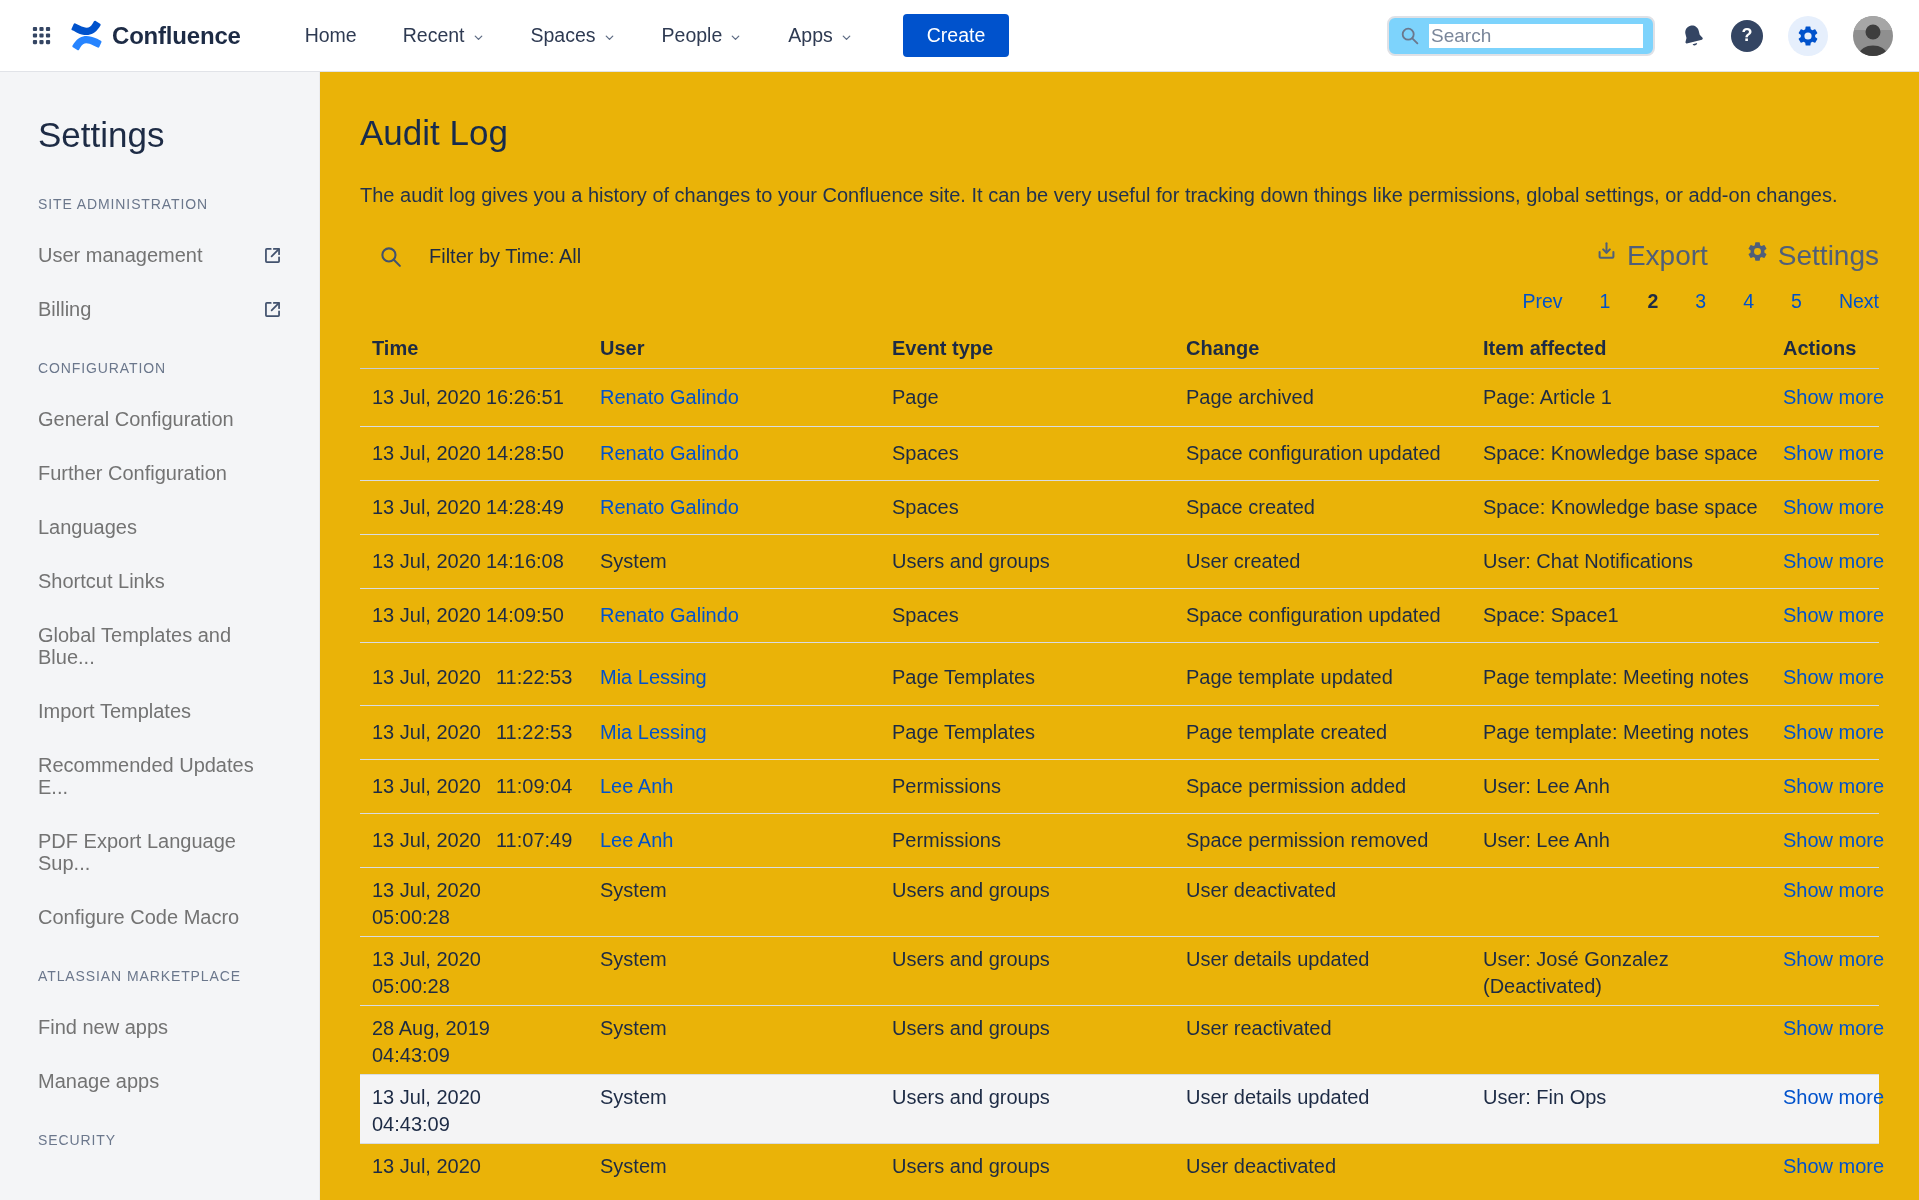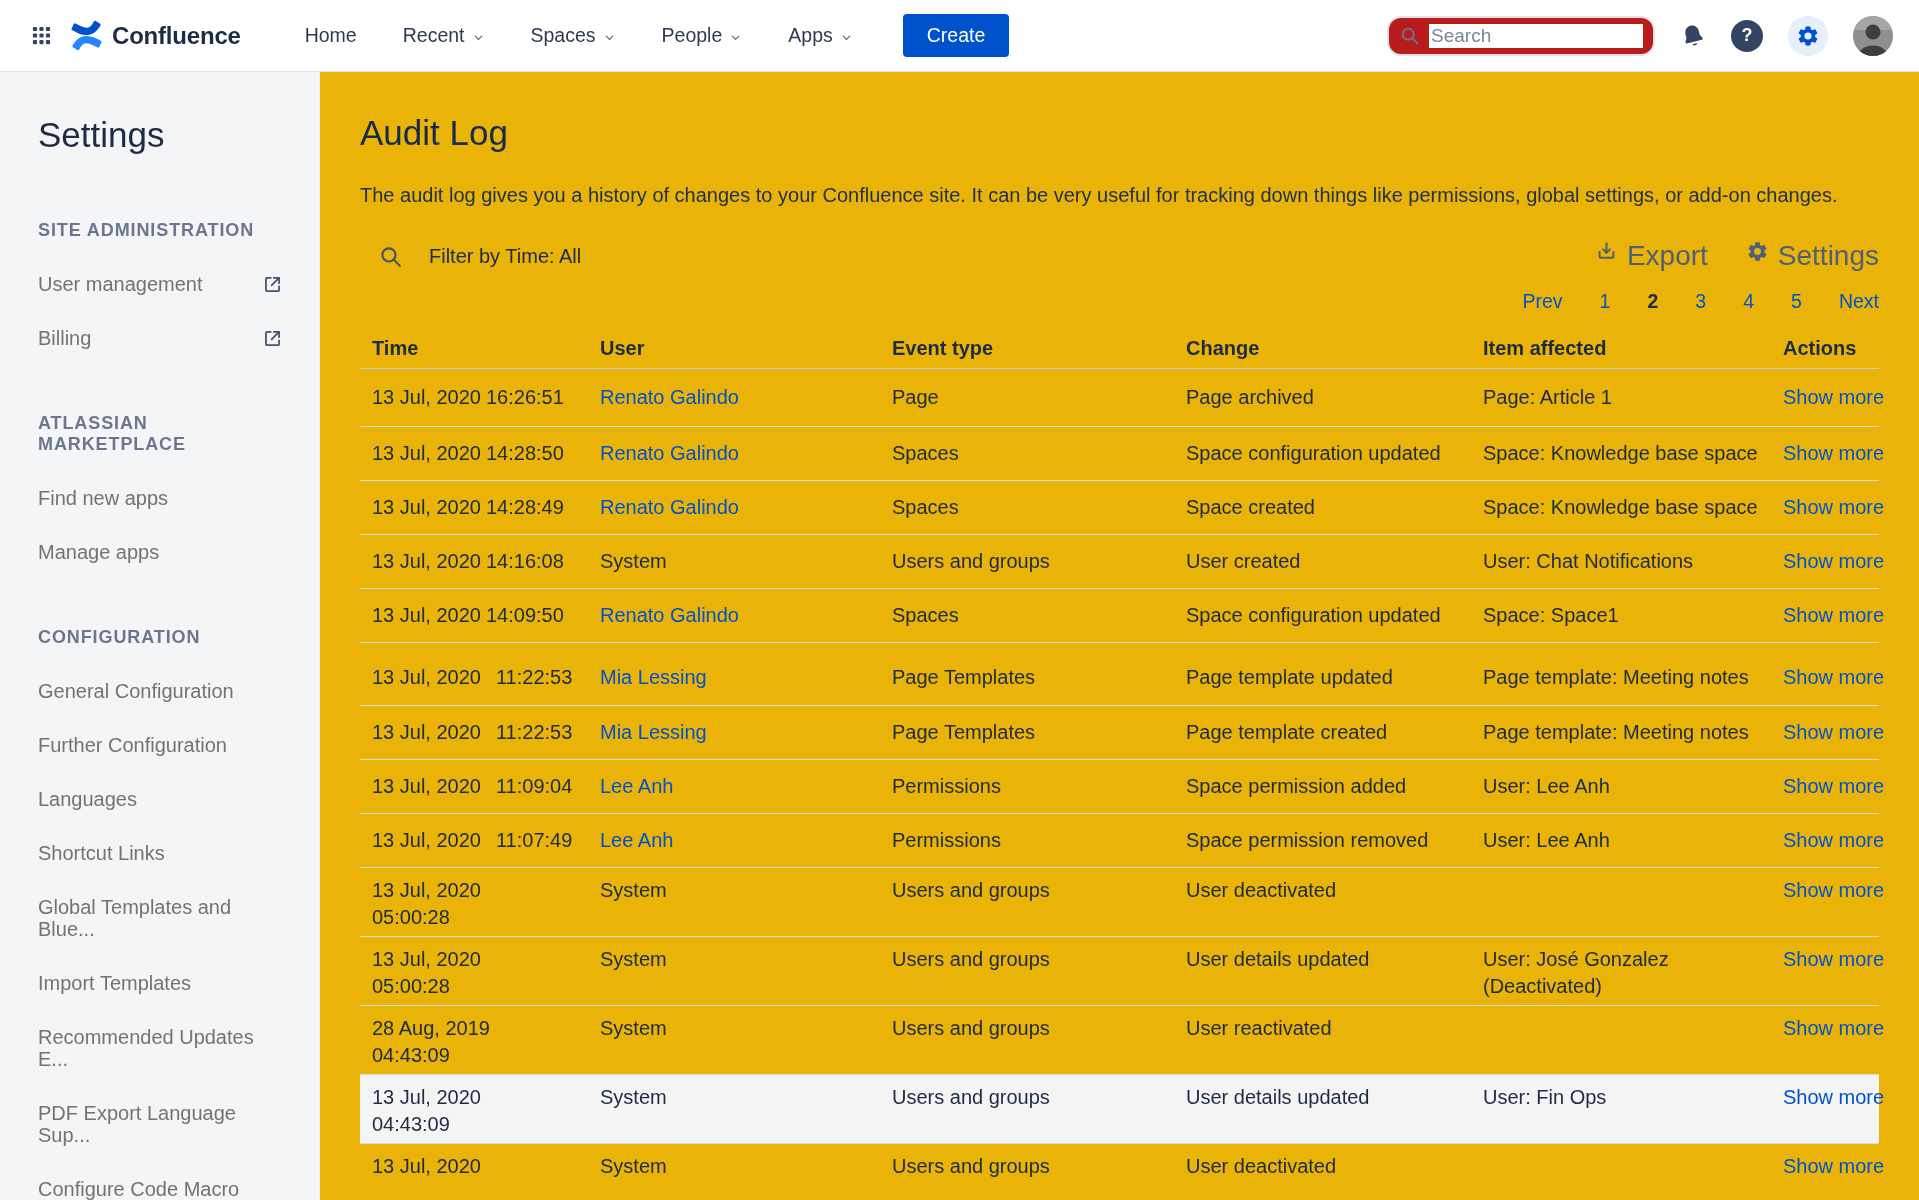--- a/index.html
+++ b/index.html
@@ -17,35 +17,35 @@
     background:#fff;border-bottom:1px solid #E1E3E8;box-shadow:0 1px 2px rgba(9,30,66,.05);}
   .appswitch{border:none;background:none;color:var(--nav-icon);padding:4px;cursor:pointer;display:flex}
   .logo{display:flex;align-items:center;gap:10px;margin-left:14px}
   .logo-text{font-size:24px;font-weight:600;color:#1D2B45;letter-spacing:-.2px}
   nav.primary{display:flex;gap:46px;margin-left:64px}
   .nav-item{display:flex;align-items:center;gap:7px;font-size:19.5px;color:#2E3A52;text-decoration:none;cursor:pointer}
   .nav-item .chev{color:#5E6C84;display:flex;margin-top:3px}
   .create-btn{margin-left:50px;background:var(--create-bg);color:#fff;border:none;border-radius:4px;
     font-size:19.5px;font-family:inherit;padding:10px 24px;cursor:pointer}
   .nav-right{margin-left:auto;display:flex;align-items:center}
-  .search-box{width:268px;height:40px;border:2px solid #DFE1E6;border-radius:14px;display:flex;
-    align-items:center;gap:9px;padding:0 10px;color:#6B778C;background:#b91c1c}
+  .search-box{width:268px;height:40px;border:2px solid #DFE1E6;border-radius:8px;display:flex;
+    align-items:center;gap:9px;padding:0 10px;color:#6B778C;background:#7dd3fc}
   .search-box input{border:none;outline:none;flex:1;font-size:19px;font-family:inherit;color:#2E3A52;min-width:0}
   .search-box input::placeholder{color:#7A869A}
   .icon-btn{border:none;background:none;padding:0;margin-left:25px;cursor:pointer;display:flex;align-items:center;color:var(--nav-icon)}
   .help-circle{width:32px;height:32px;border-radius:50%;background:var(--nav-icon);color:#fff;
     font-size:18px;font-weight:700;display:flex;align-items:center;justify-content:center}
   .gear-wrap{width:40px;height:40px;border-radius:50%;background:#E6EFFC;color:var(--accent);
     display:flex;align-items:center;justify-content:center}
   .avatar{width:40px;height:40px;border-radius:50%;overflow:hidden;display:flex}
 
   
   aside{background:var(--sidebar-bg);border-right:1px solid #EBECEF;padding:0 36px 0 38px;overflow:hidden}
   .side-title{font-size:35px;font-weight:500;color:#1D2B45;margin:42px 0 0;line-height:42px}
-  .side-heading{margin-top:64px;font-size:18px;font-weight:700;color:var(--sidebar-heading);letter-spacing:.9px}
+  .side-heading{margin-top:40px;font-size:14px;font-weight:400;color:var(--sidebar-heading);letter-spacing:.9px}
   .side-item{margin-top:32px;font-size:20px;color:#737373;line-height:22px;display:flex;
     justify-content:space-between;align-items:center;cursor:pointer}
   .side-item .ext{color:#42526E;display:flex}
 
   
   main{padding:0 40px;overflow:hidden;background:#eab308}
   h1.page-title{font-size:35px;font-weight:500;color:var(--heading);margin:40px 0 0;line-height:42px}
   .desc{font-size:20px;color:#22324E;margin:28px 0 0;line-height:26px}
   .filter-row{margin-top:32px;display:flex;align-items:center}
   .kw-input{width:212px;height:44px;border:2px solid #DFE1E6;border-radius:4px;padding:0 12px;
@@ -205,56 +205,56 @@
             <span class="ext">
               <svg width="21" height="21" viewBox="0 0 24 24" fill="none" stroke="currentColor" stroke-width="2" stroke-linecap="round" stroke-linejoin="round">
                 <path d="M10 4.5H5.5a1 1 0 0 0-1 1v13a1 1 0 0 0 1 1h13a1 1 0 0 0 1-1V14"></path>
                 <path d="M13.5 4.5h6v6"></path>
                 <path d="M11 13L19.2 4.8"></path>
               </svg>
             </span>
           </div>
         </div>
         <div class="side-section">
+          <div class="side-heading">CONFIGURATION</div>
+          <div class="side-item">
+            <span>General Configuration</span>
+          </div>
+          <div class="side-item">
+            <span>Further Configuration</span>
+          </div>
+          <div class="side-item">
+            <span>Languages</span>
+          </div>
+          <div class="side-item">
+            <span>Shortcut Links</span>
+          </div>
+          <div class="side-item">
+            <span>Global Templates and Blue...</span>
+          </div>
+          <div class="side-item">
+            <span>Import Templates</span>
+          </div>
+          <div class="side-item">
+            <span>Recommended Updates E...</span>
+          </div>
+          <div class="side-item">
+            <span>PDF Export Language Sup...</span>
+          </div>
+          <div class="side-item">
+            <span>Configure Code Macro</span>
+          </div>
+        </div>
+        <div class="side-section">
           <div class="side-heading">ATLASSIAN MARKETPLACE</div>
           <div class="side-item">
             <span>Find new apps</span>
           </div>
           <div class="side-item">
             <span>Manage apps</span>
-          </div>
-        </div>
-        <div class="side-section">
-          <div class="side-heading">CONFIGURATION</div>
-          <div class="side-item">
-            <span>General Configuration</span>
-          </div>
-          <div class="side-item">
-            <span>Further Configuration</span>
-          </div>
-          <div class="side-item">
-            <span>Languages</span>
-          </div>
-          <div class="side-item">
-            <span>Shortcut Links</span>
-          </div>
-          <div class="side-item">
-            <span>Global Templates and Blue...</span>
-          </div>
-          <div class="side-item">
-            <span>Import Templates</span>
-          </div>
-          <div class="side-item">
-            <span>Recommended Updates E...</span>
-          </div>
-          <div class="side-item">
-            <span>PDF Export Language Sup...</span>
-          </div>
-          <div class="side-item">
-            <span>Configure Code Macro</span>
           </div>
         </div>
         <div class="side-section">
           <div class="side-heading">SECURITY</div>
         </div>
       </div>
   </aside>
 
   <main>
     <h1 class="page-title">Audit Log</h1>

